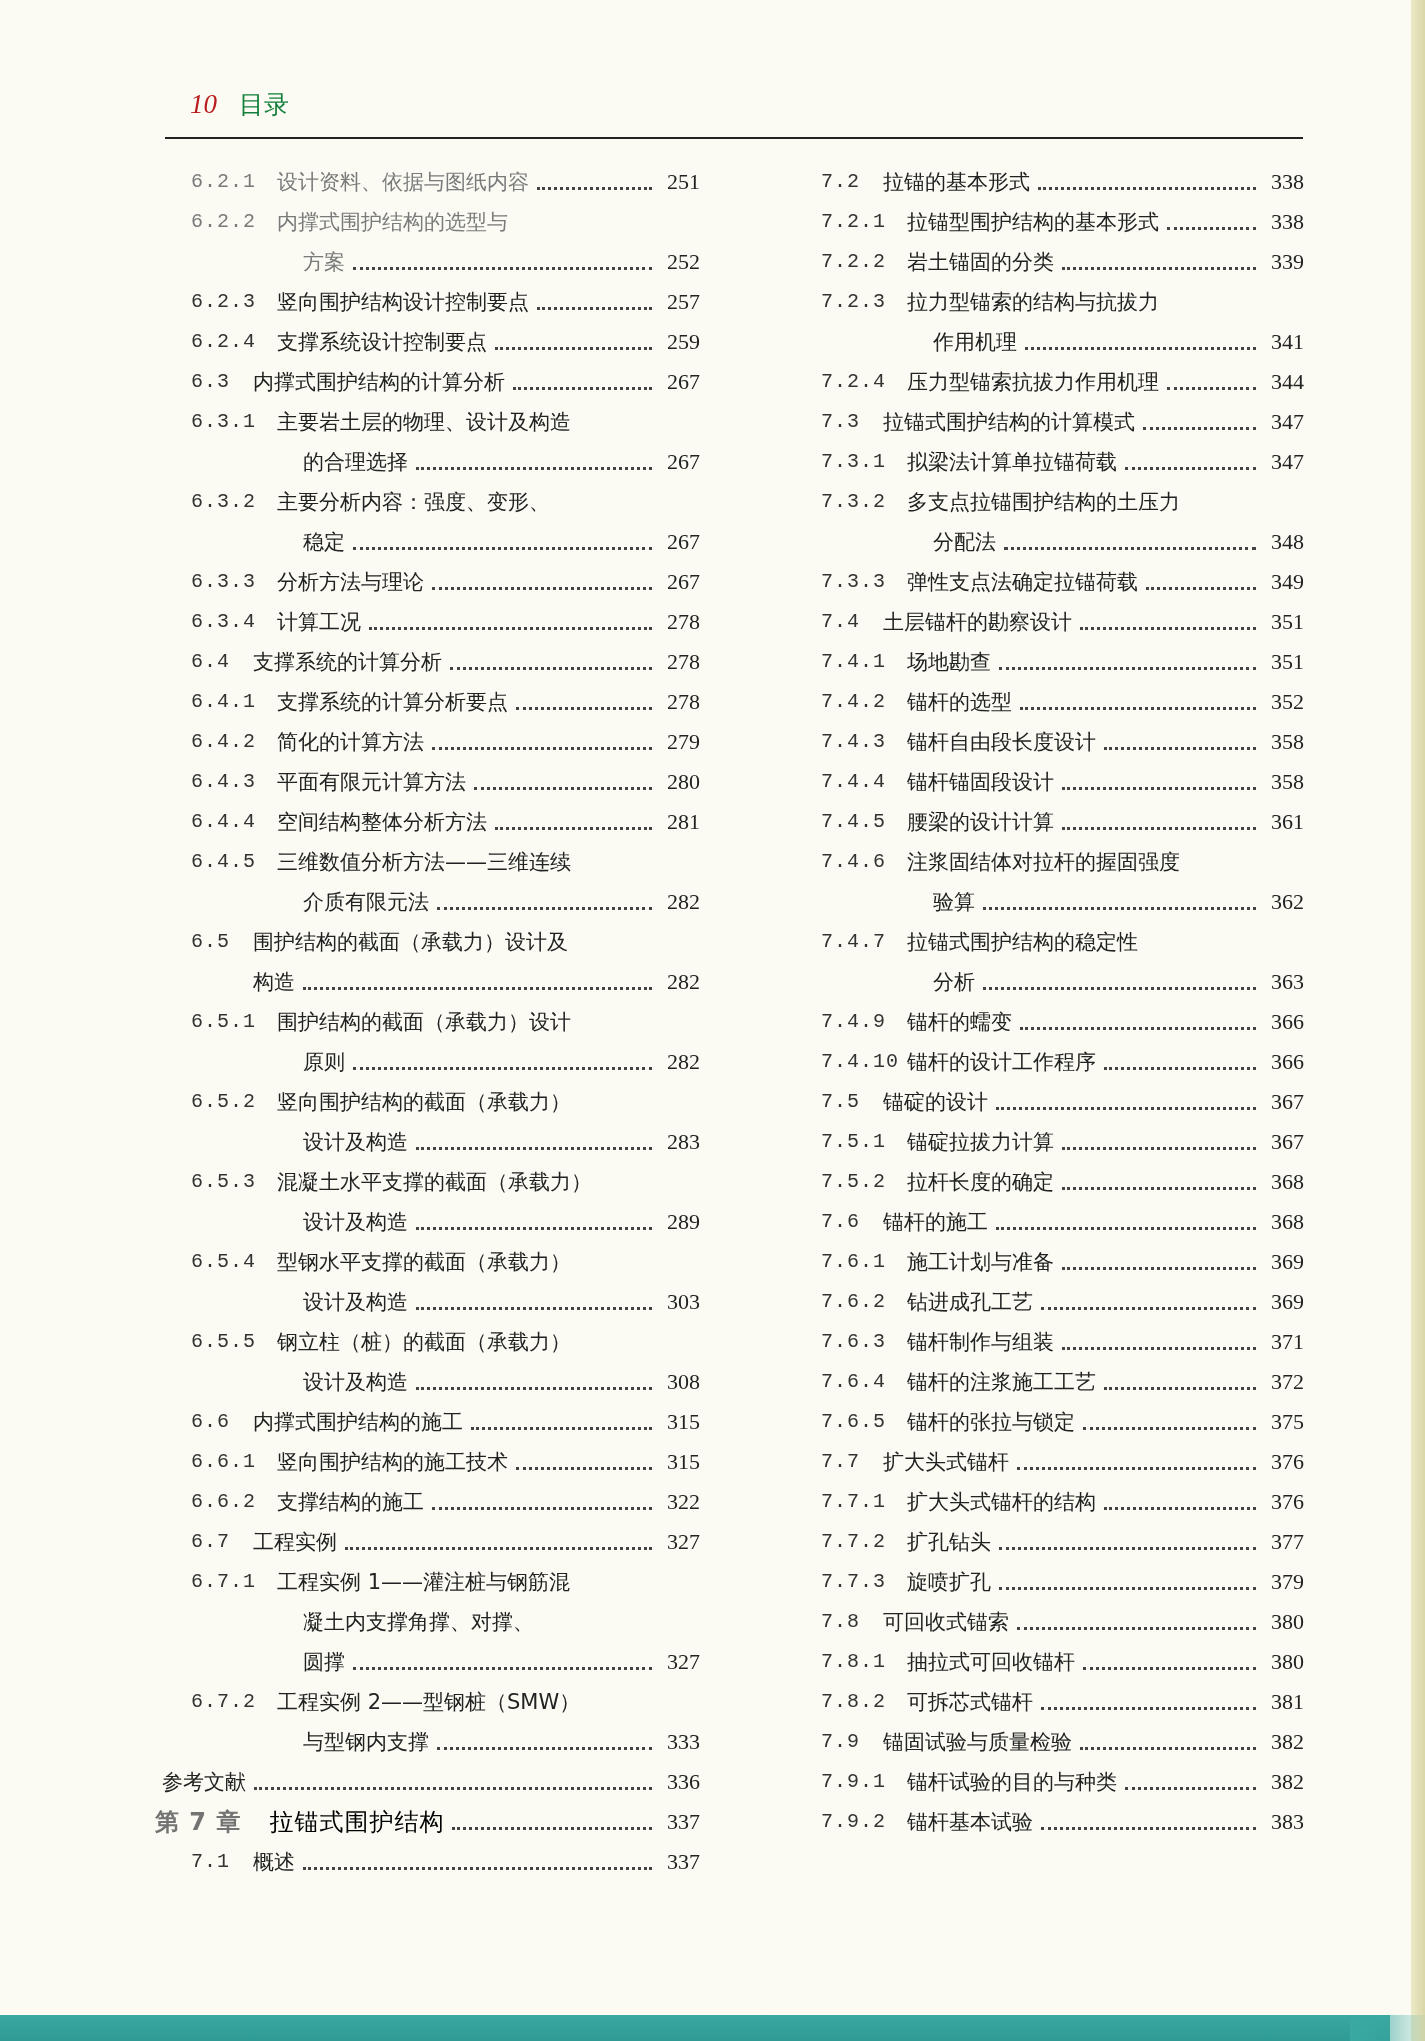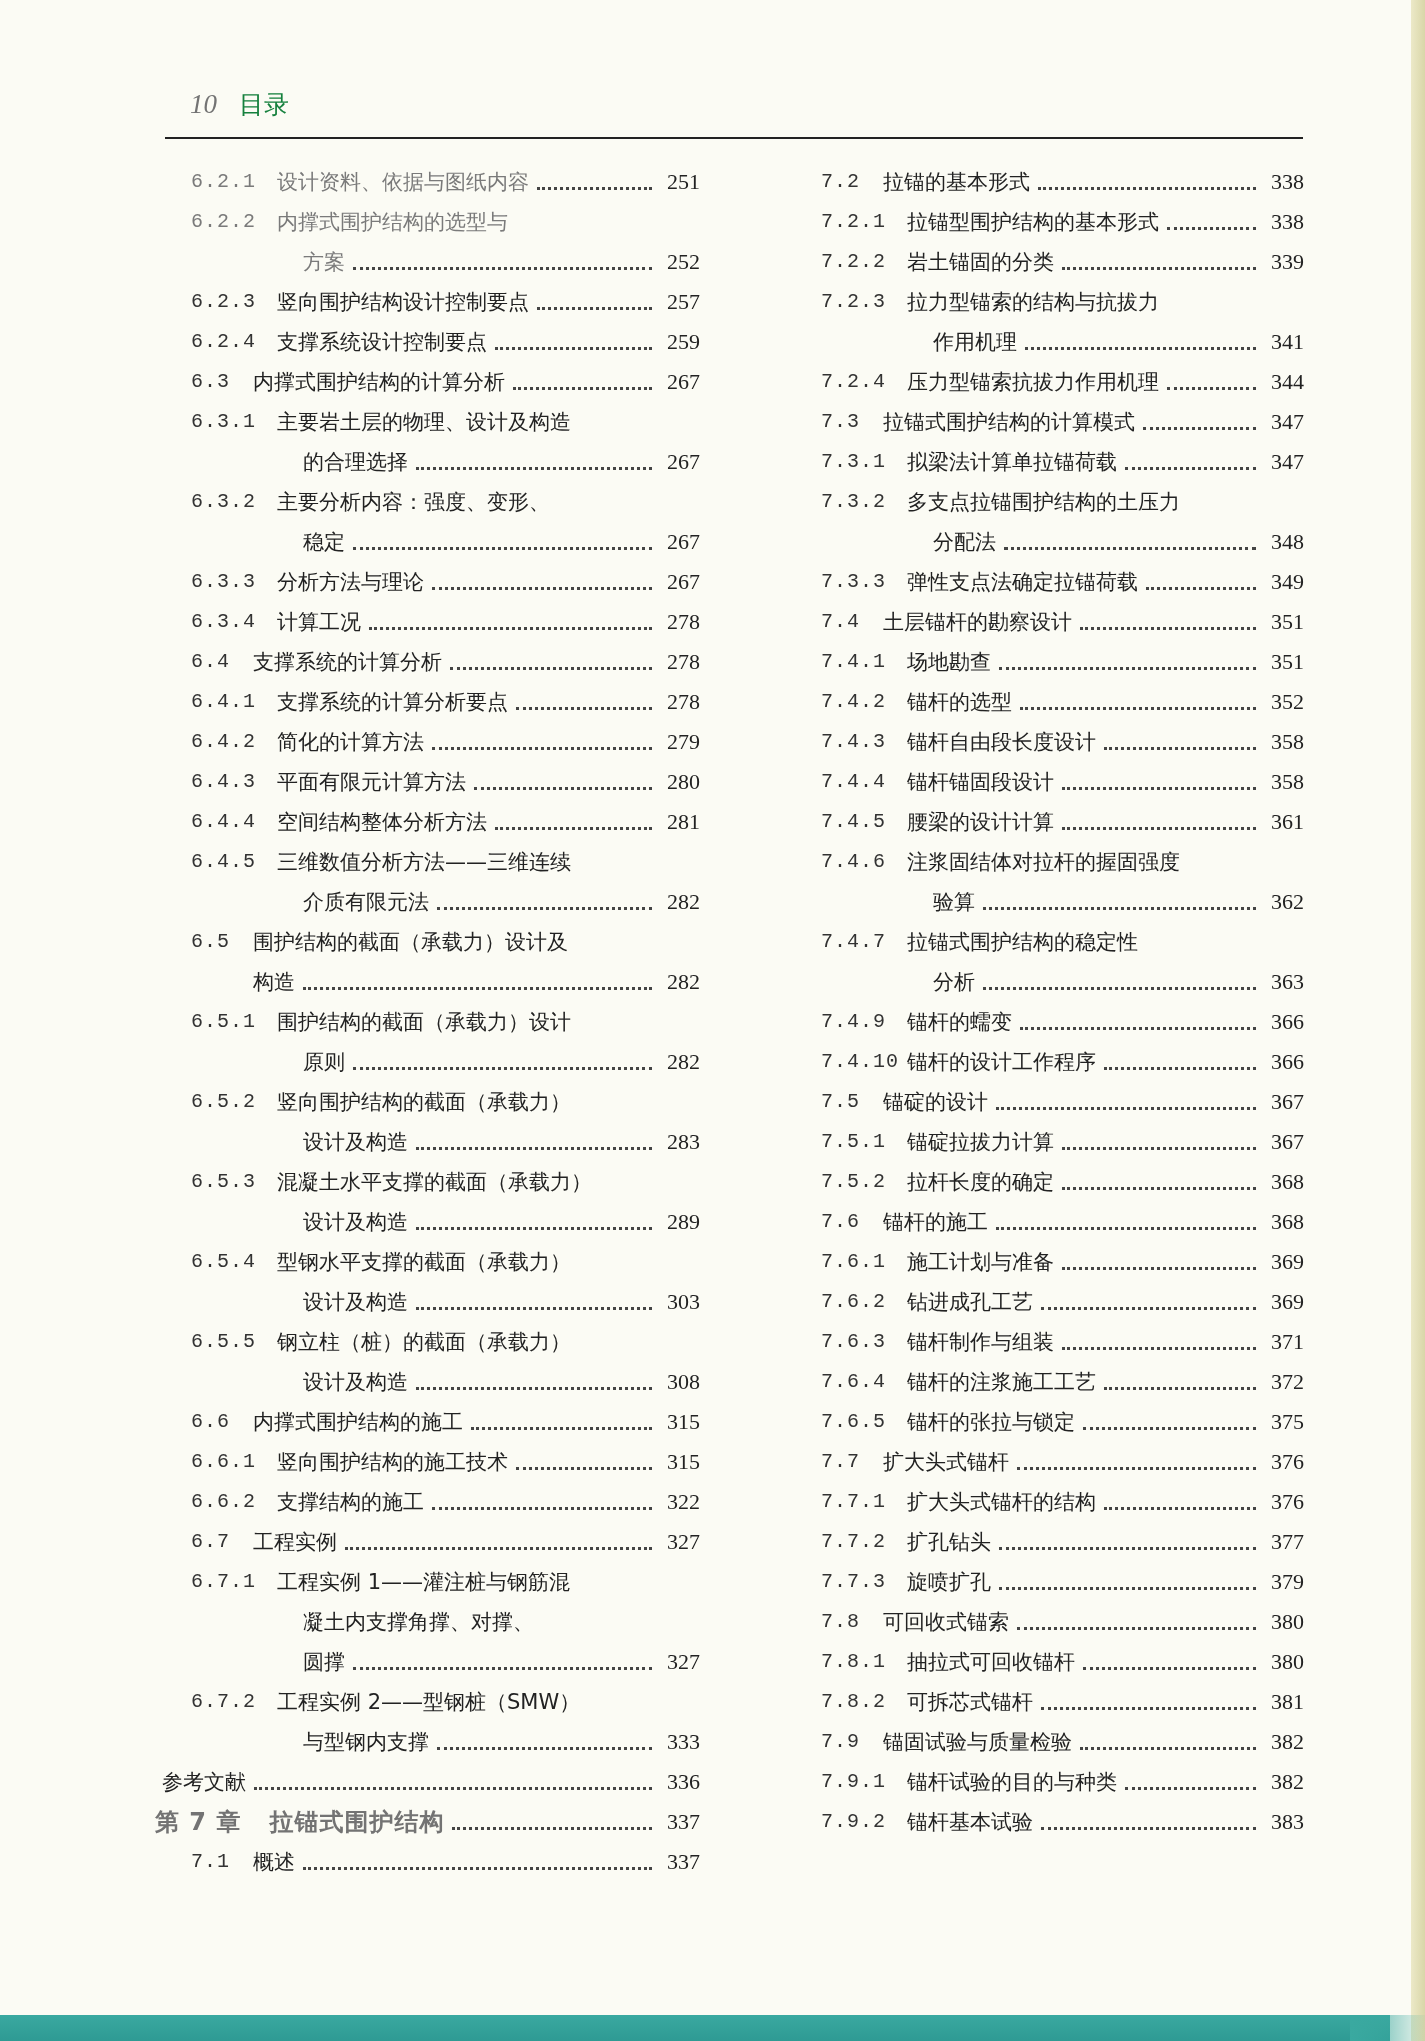--- a/index.html
+++ b/index.html
@@ -20,21 +20,21 @@
   .bottom-band::after {
     content: ""; position: absolute; right: -40px; bottom: 0; width: 80px; height: 26px;
     background: linear-gradient(to right, #3aa9a0, rgba(58,169,160,0));
   }
   .header {
     position: absolute; left: 190px; top: 88px;
     display: flex; align-items: baseline; gap: 22px;
   }
   .page-no {
     font-family: "Liberation Serif", serif; font-style: italic;
-    font-size: 27px; color: #737373;
+    font-size: 27px; color: #b91c1c;
   }
   .header-title {
     font-family: "DejaVu Sans", sans-serif; font-size: 25px; color: #15803d;
   }
   .header-rule {
     position: absolute; left: 165px; top: 137px; width: 1138px; height: 2px; background: #222;
   }
   .col {
     position: absolute; top: 162px;
   }
@@ -60,21 +60,21 @@
     font-family: "Liberation Serif", serif; font-size: 22px; color: #222;
     flex: 0 0 auto; min-width: 40px; text-align: right;
   }
   .lvl2 .num { width: 62px; margin-left: 36px; }
   .lvl3 .num { width: 86px; margin-left: 36px; }
   .cont .title { margin-left: 148px; }
   .cont2 .title { margin-left: 98px; }
   .faded .num, .faded .title { color: #7a7a7a; }
   .ref .title { margin-left: 7px; }
   .chapter .title {
-    font-weight: bold; font-size: 24px; color: #737373; letter-spacing: 1px;
+    font-weight: normal; font-size: 24px; color: #000000; letter-spacing: 1px;
   }
   .chapter .ch-num {
     font-family: "DejaVu Sans", sans-serif; font-weight: bold;
     font-size: 24px; color: #737373; margin-right: 28px; letter-spacing: 1px;
   }
 </style>
 </head>
 <body>
 
 <div class="right-edge"></div>

